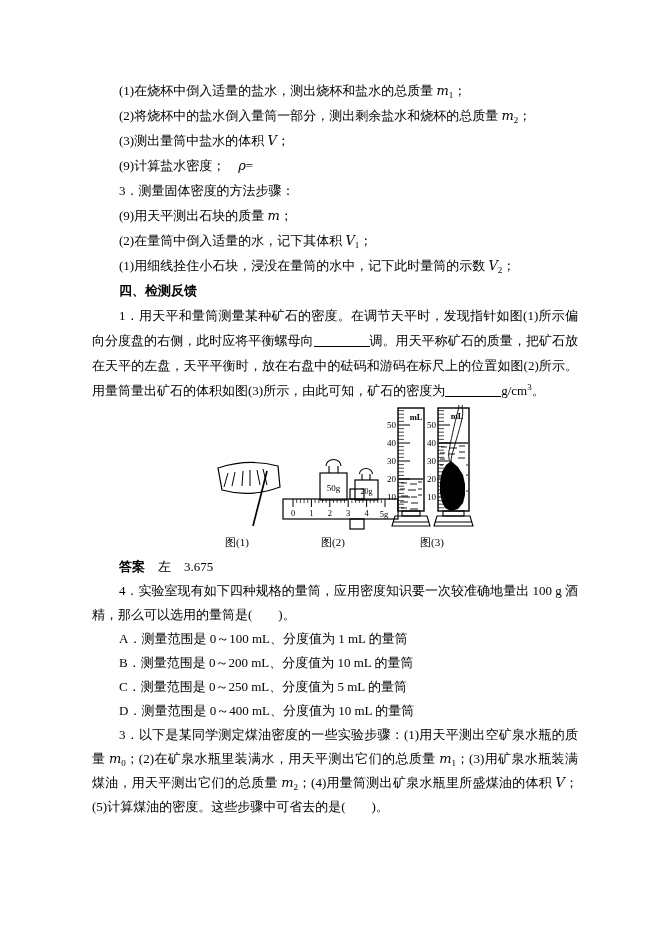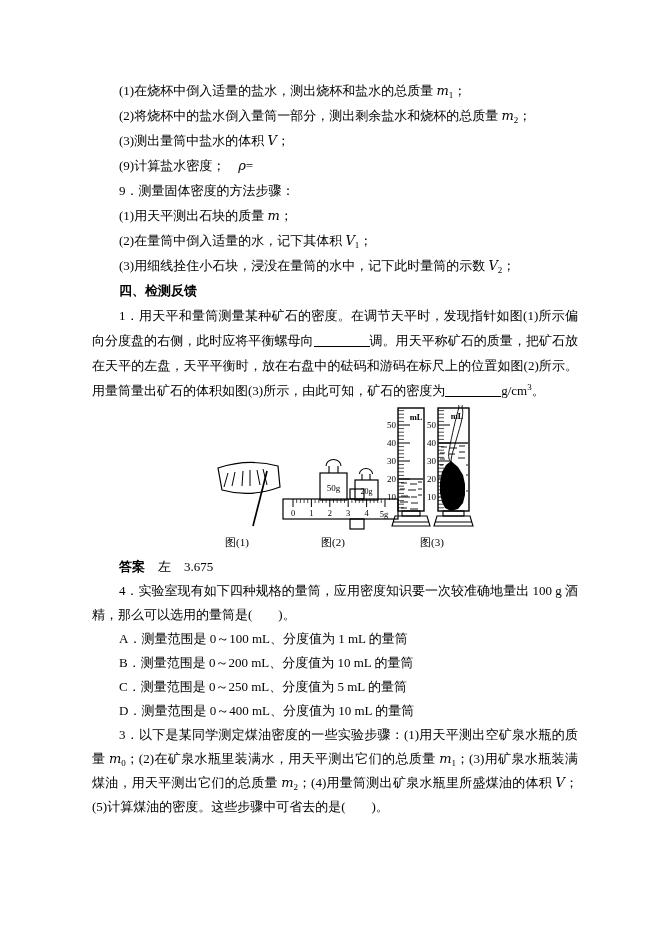--- a/index.html
+++ b/index.html
@@ -29,24 +29,24 @@
 </head>
 <body>
 
 <div class="doc">
 
   <p><span>(1)在烧杯中倒入适量的盐水，测出烧杯和盐水的总质量 </span><span class="var">m</span><sub>1</sub><span>；</span></p>
   <p><span>(2)将烧杯中的盐水倒入量筒一部分，测出剩余盐水和烧杯的总质量 </span><span class="var">m</span><sub>2</sub><span>；</span></p>
   <p><span>(3)测出量筒中盐水的体积 </span><span class="var">V</span><span>；</span></p>
   <p><span>(9)计算盐水密度；　</span><span class="var">ρ</span><span>=</span></p>
 
-  <p class="mt6"><span>9．测量固体密度的方法步骤：</span></p>
-  <p><span>(1)用天平测出石块的质量 </span><span class="var">m</span><span>；</span></p>
+  <p class="mt6"><span>3．测量固体密度的方法步骤：</span></p>
+  <p><span>(9)用天平测出石块的质量 </span><span class="var">m</span><span>；</span></p>
   <p><span>(2)在量筒中倒入适量的水，记下其体积 </span><span class="var">V</span><sub>1</sub><span>；</span></p>
-  <p><span>(3)用细线拴住小石块，浸没在量筒的水中，记下此时量筒的示数 </span><span class="var">V</span><sub>2</sub><span>；</span></p>
+  <p><span>(1)用细线拴住小石块，浸没在量筒的水中，记下此时量筒的示数 </span><span class="var">V</span><sub>2</sub><span>；</span></p>
 
   <p class="mt8"><span class="bold">四、检测反馈</span></p>
 
   <p><span>1．用天平和量筒测量某种矿石的密度。在调节天平时，发现指针如图(1)所示偏向分度盘的右侧，此时应将平衡螺母向</span><span class="blank" style="width: 56px;"></span><span>调。用天平称矿石的质量，把矿石放在天平的左盘，天平平衡时，放在右盘中的砝码和游码在标尺上的位置如图(2)所示。用量筒量出矿石的体积如图(3)所示，由此可知，矿石的密度为</span><span class="blank" style="width: 56px;"></span><span>g/cm</span><sup>3</sup><span>。</span></p>
 
   <div class="figure">
     <svg width="285" height="150" viewBox="0 0 285 150">
 
       <g>
         <path class="ln" d="M18 63 Q48 53 78 61 L80 82 Q50 93 22 85 Z" stroke-width="1.2"></path>

